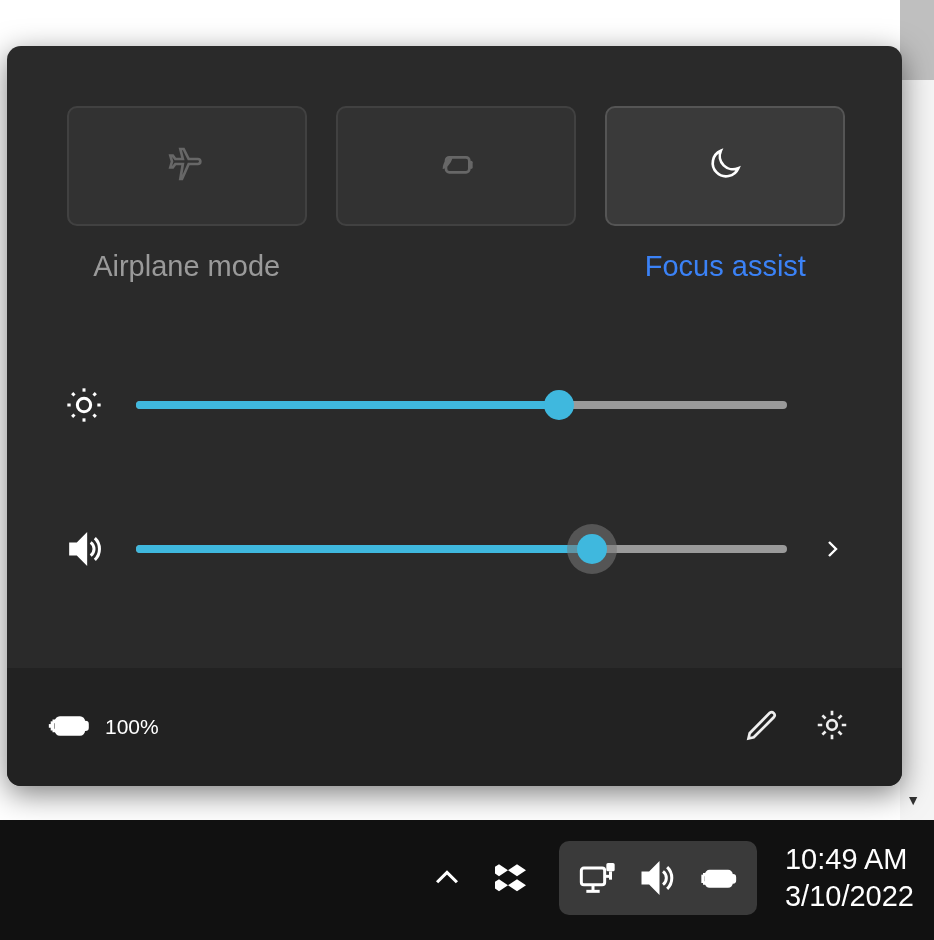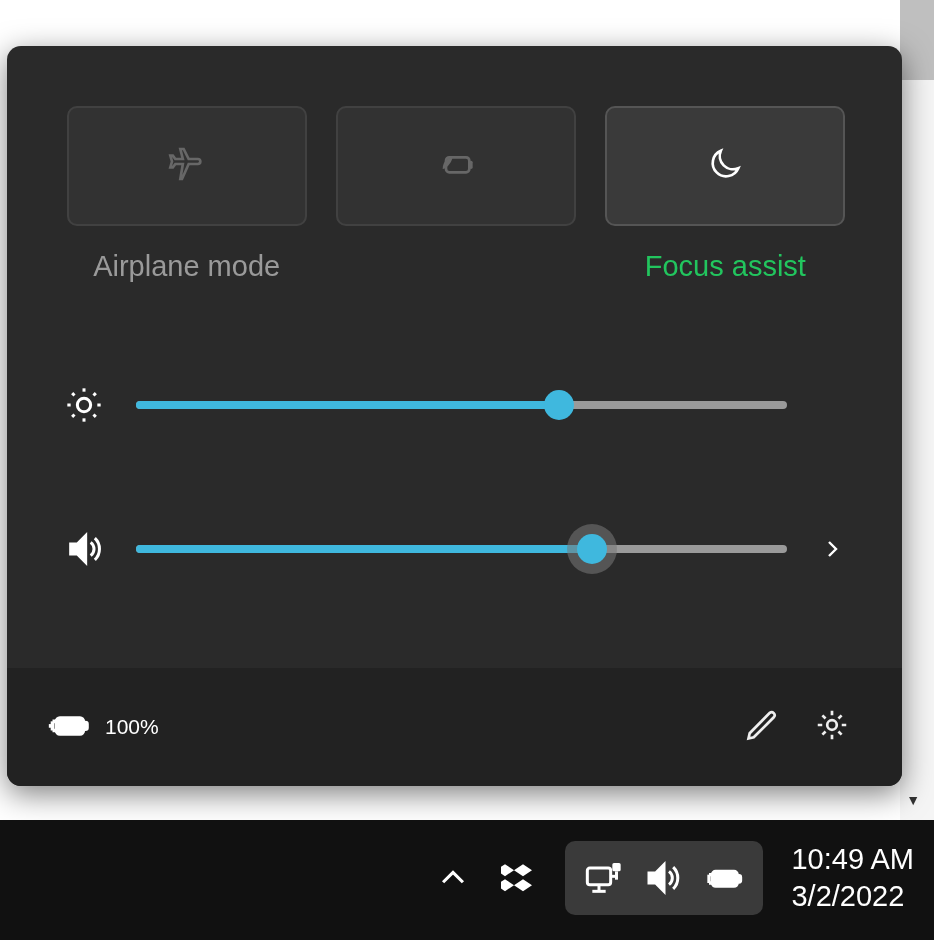--- a/index.html
+++ b/index.html
@@ -62,21 +62,21 @@
     border-radius: 10px;
     display: flex;
     align-items: center;
     justify-content: center;
     cursor: pointer;
   }
   .tile.disabled { opacity: .55; }
   .tile-label {
     margin-top: 24px;
     font-size: 29px;
-    color: #22c55e;
+    color: #3b82f6;
     text-align: center;
   }
   .tile-label.dim { color: #9a9a9a; }
   .tile svg { width: 40px; height: 40px; }
 
   
   .sliders {
     padding: 60px 55px 30px 55px;
     display: flex;
     flex-direction: column;
@@ -360,16 +360,16 @@
         <rect x="5" y="8" width="15" height="9" rx="2" fill="#fff"></rect>
         <rect x="20" y="10.5" width="2" height="4" rx="1" fill="#fff"></rect>
         <path d="M3 10v5" stroke-width="2"></path>
           <path d="M3 10l2 0M3 15l2 0" stroke-width="2"></path>
       </svg>
     </div>
   </div>
 
   <div class="clock">
     <span>10:49 AM</span>
-    <span>3/2/2022</span>
+    <span>3/10/2022</span>
   </div>
 
 </div>
 
 </body></html>

